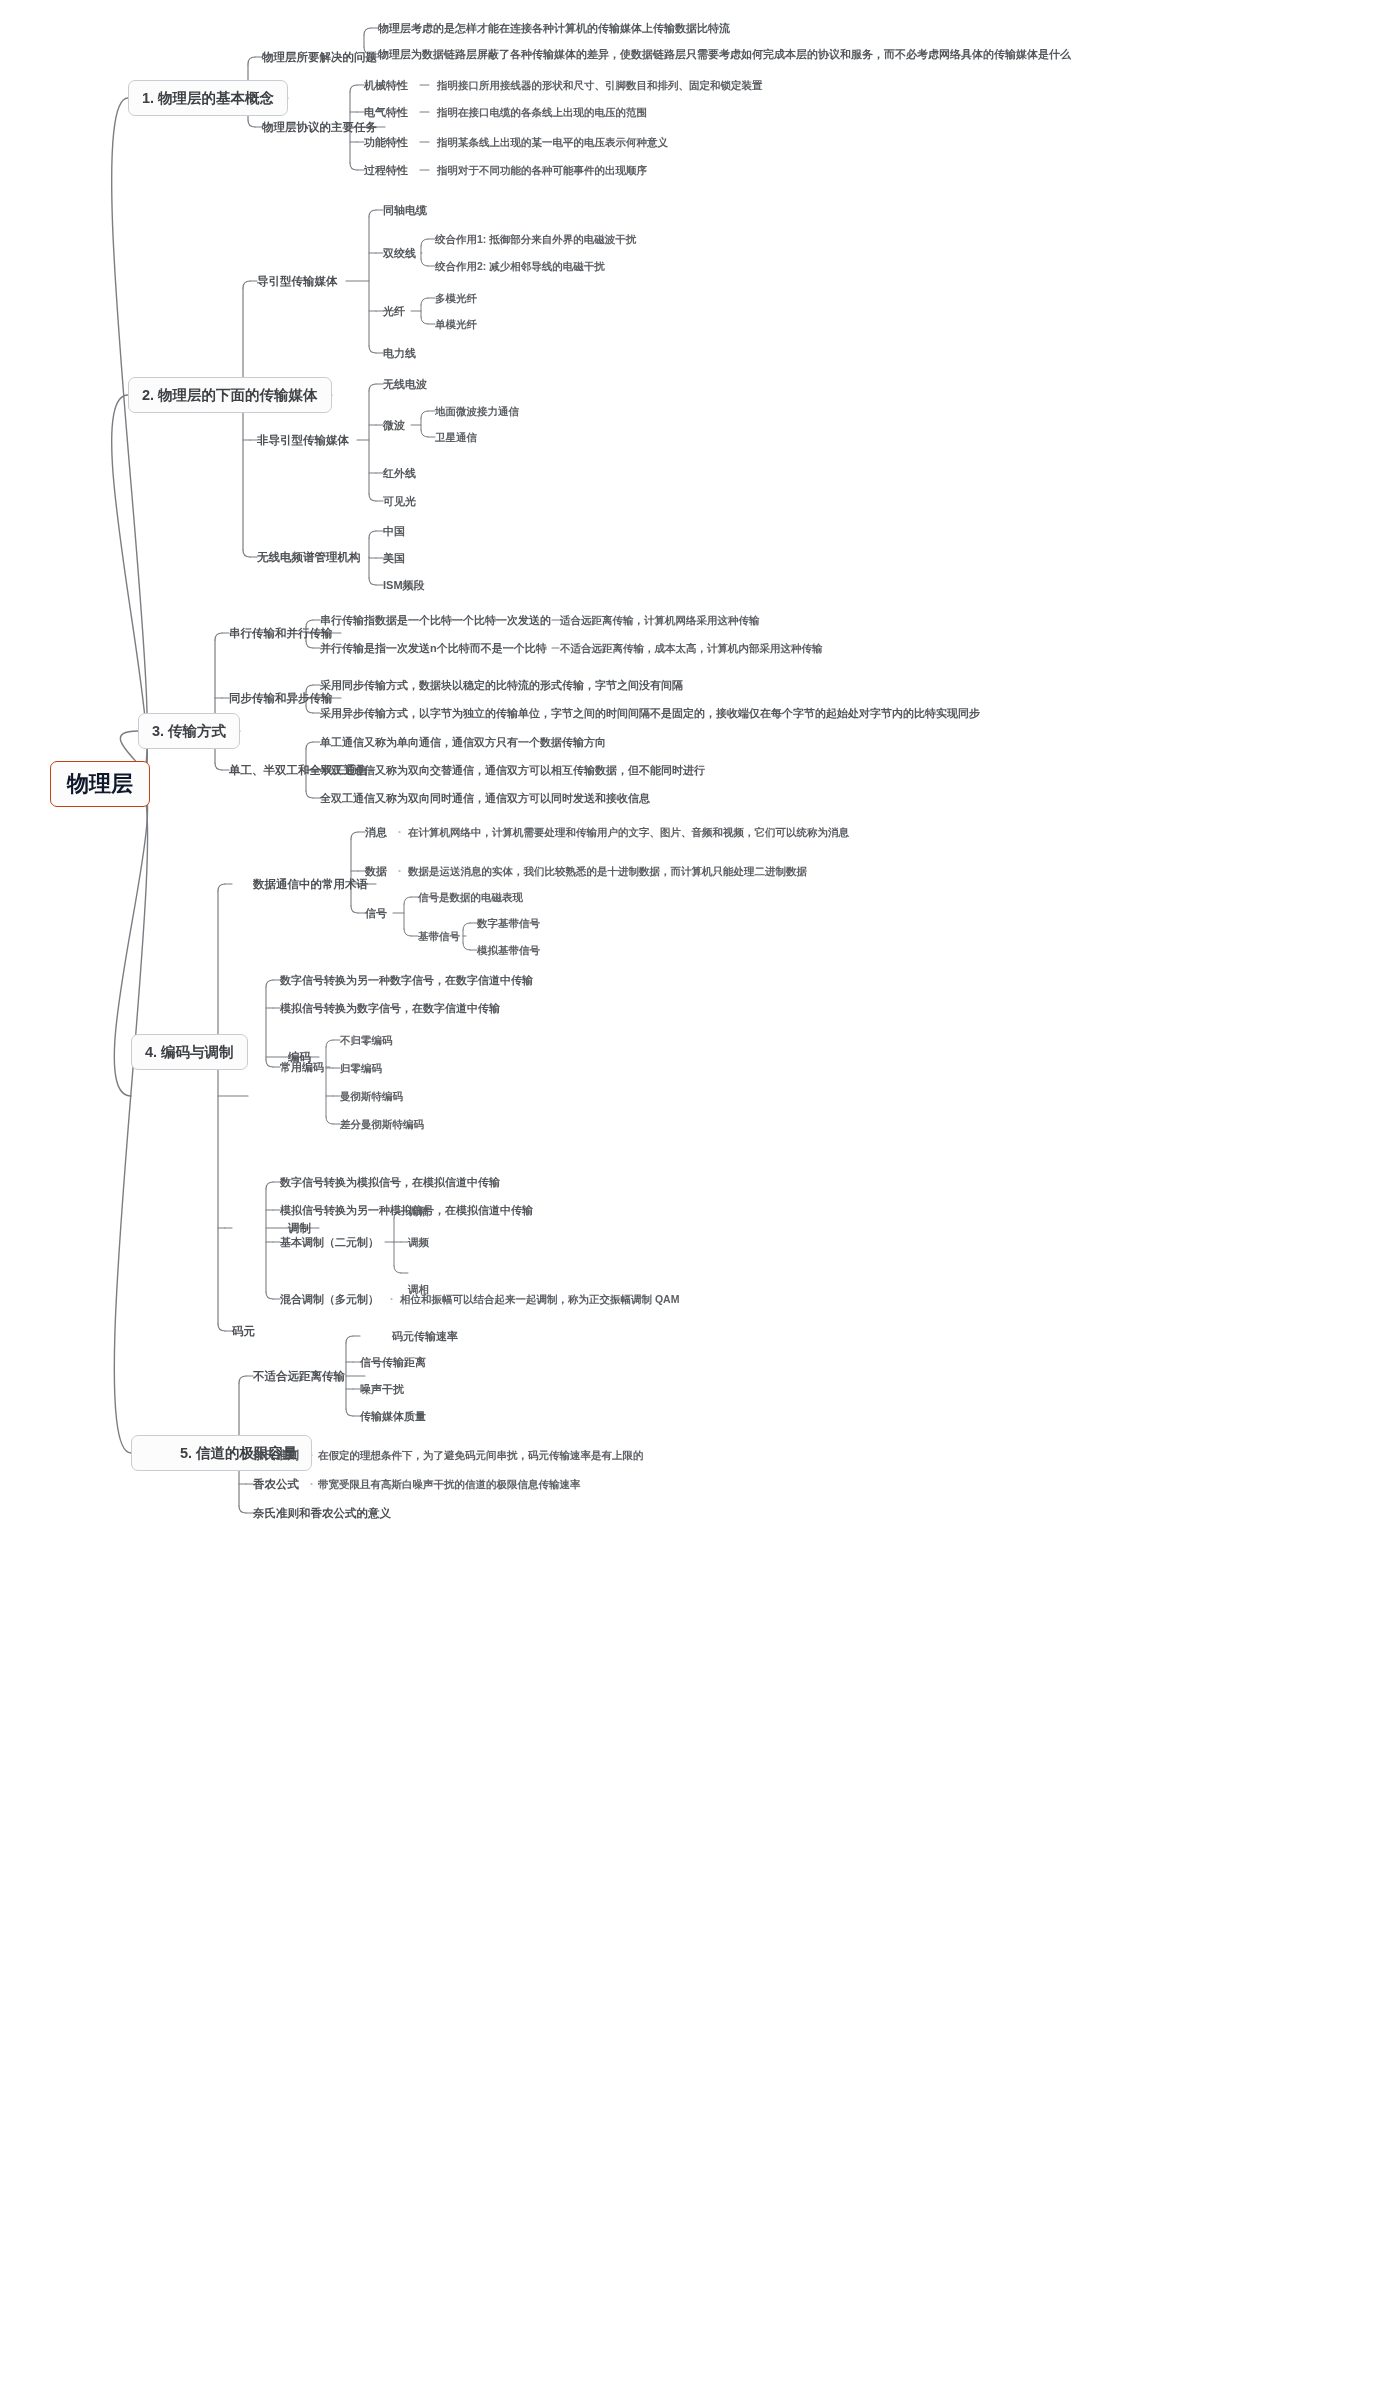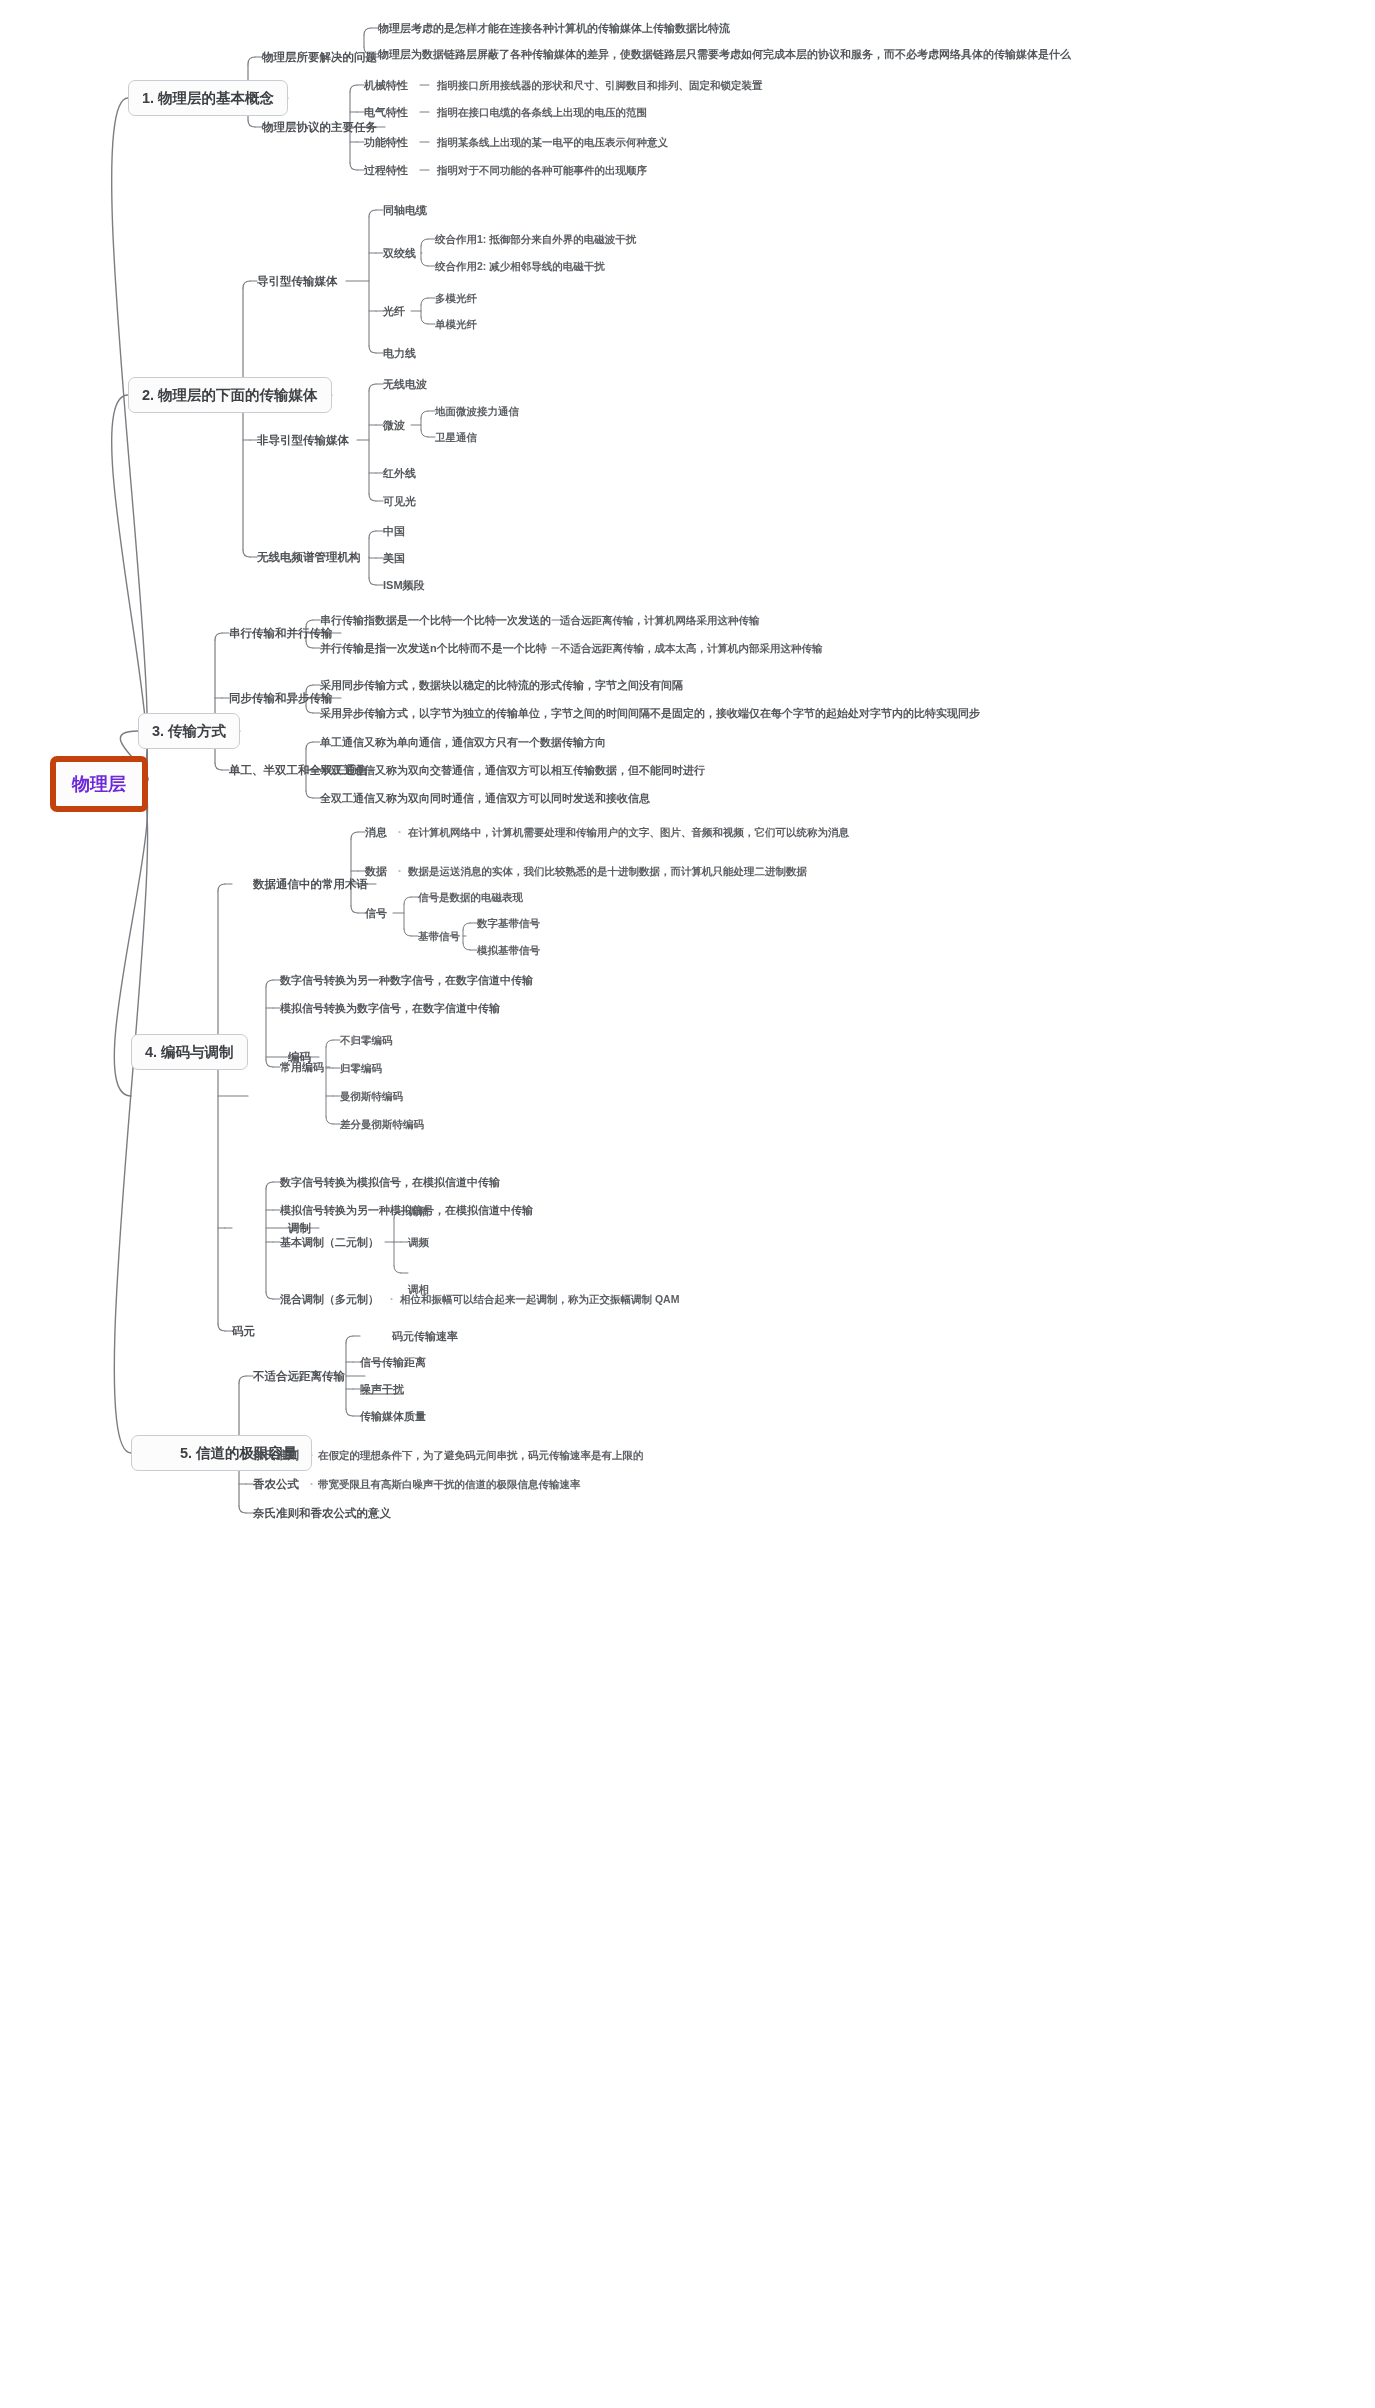--- a/index.html
+++ b/index.html
@@ -34,24 +34,24 @@
     color: #3d4044;
     font-size: 14.5px;
     font-weight: bold;
     border: 1px solid #c9ccd0;
     border-radius: 7px;
     background: #fcfcfc;
     padding: 8px 13px;
     line-height: 18px;
   }
   .node.root {
-    color: #6d28d9;
-    font-size: 18px;
-    font-weight: bold;
-    border: 6px solid #c2410c;
+    color: #0f172a;
+    font-size: 22px;
+    font-weight: bold;
+    border: 1px solid #c2410c;
     border-radius: 7px;
     background: #fcfcfc;
     padding: 11px 16px;
     line-height: 22px;
   }
   .node.lvl2 {
     color: #4d5054;
     font-size: 11.5px;
     font-weight: bold;
   }
@@ -357,20 +357,20 @@
     <div class="node lvl4" style="left: 408px; top: 1211px;">调幅</div>
     <div class="node lvl4" style="left: 408px; top: 1242px;">调频</div>
     <div class="node lvl4" style="left: 408px; top: 1273px; margin-top: 16px;">调相</div>
     <div class="node lvl3" style="left: 280px; top: 1299px;">混合调制（多元制）</div>
     <div class="node leafnote" style="left: 400px; top: 1299px;">相位和振幅可以结合起来一起调制，称为正交振幅调制 QAM</div>
     <div class="node lvl2" style="left: 232px; top: 1331px;">码元</div>
     <div class="node lvl1" style="left: 131px; top: 1453px; padding-left: 48px;">5. 信道的极限容量</div>
     <div class="node lvl2" style="left: 253px; top: 1376px;">不适合远距离传输</div>
     <div class="node lvl3" style="left: 360px; top: 1336px; margin-left: 32px;">码元传输速率</div>
     <div class="node lvl3" style="left: 360px; top: 1362px;">信号传输距离</div>
-    <div class="node lvl3" style="left: 360px; top: 1389px; text-decoration: underline;">噪声干扰</div>
+    <div class="node lvl3" style="left: 360px; top: 1389px;">噪声干扰</div>
     <div class="node lvl3" style="left: 360px; top: 1416px;">传输媒体质量</div>
     <div class="node lvl2" style="left: 253px; top: 1455px;">奈氏准则</div>
     <div class="node leafnote" style="left: 318px; top: 1455px;">在假定的理想条件下，为了避免码元间串扰，码元传输速率是有上限的</div>
     <div class="node lvl2" style="left: 253px; top: 1484px;">香农公式</div>
     <div class="node leafnote" style="left: 318px; top: 1484px;">带宽受限且有高斯白噪声干扰的信道的极限信息传输速率</div>
     <div class="node lvl2" style="left: 253px; top: 1513px;">奈氏准则和香农公式的意义</div>
   </div>
 
 </body></html>

